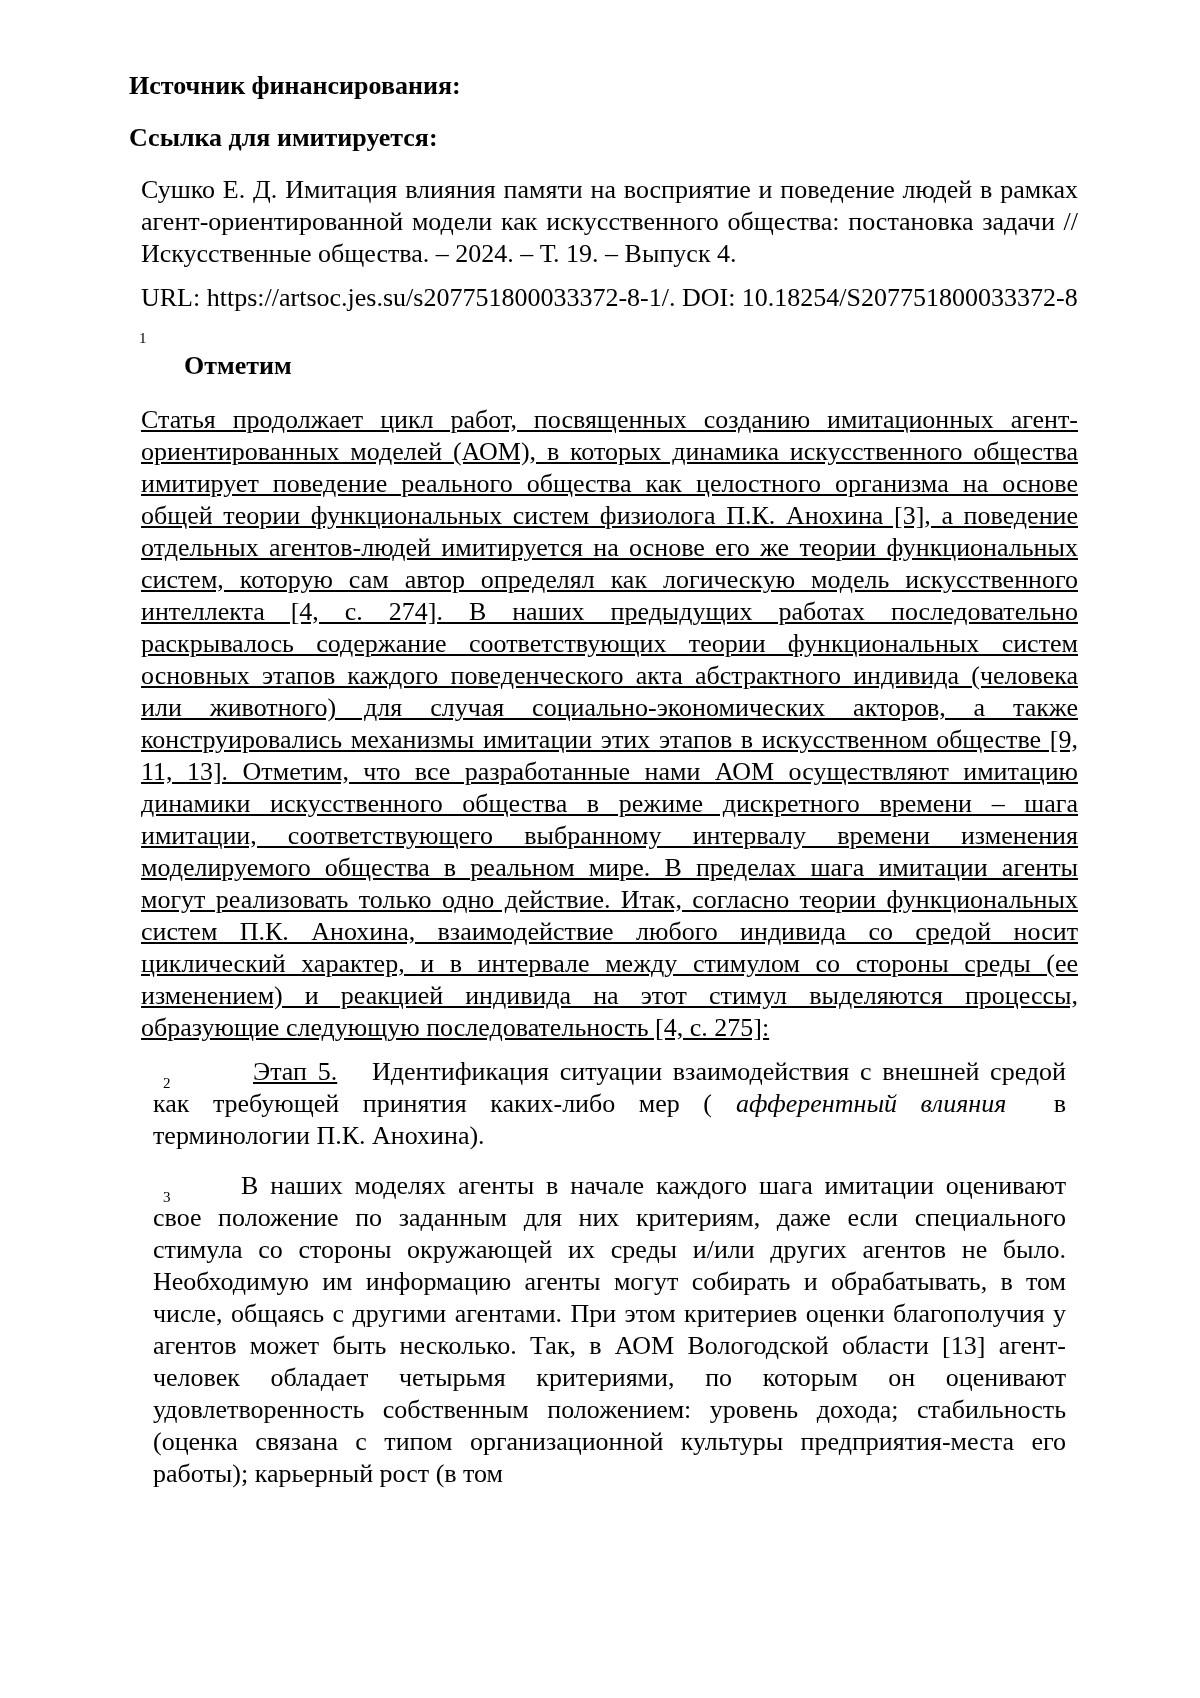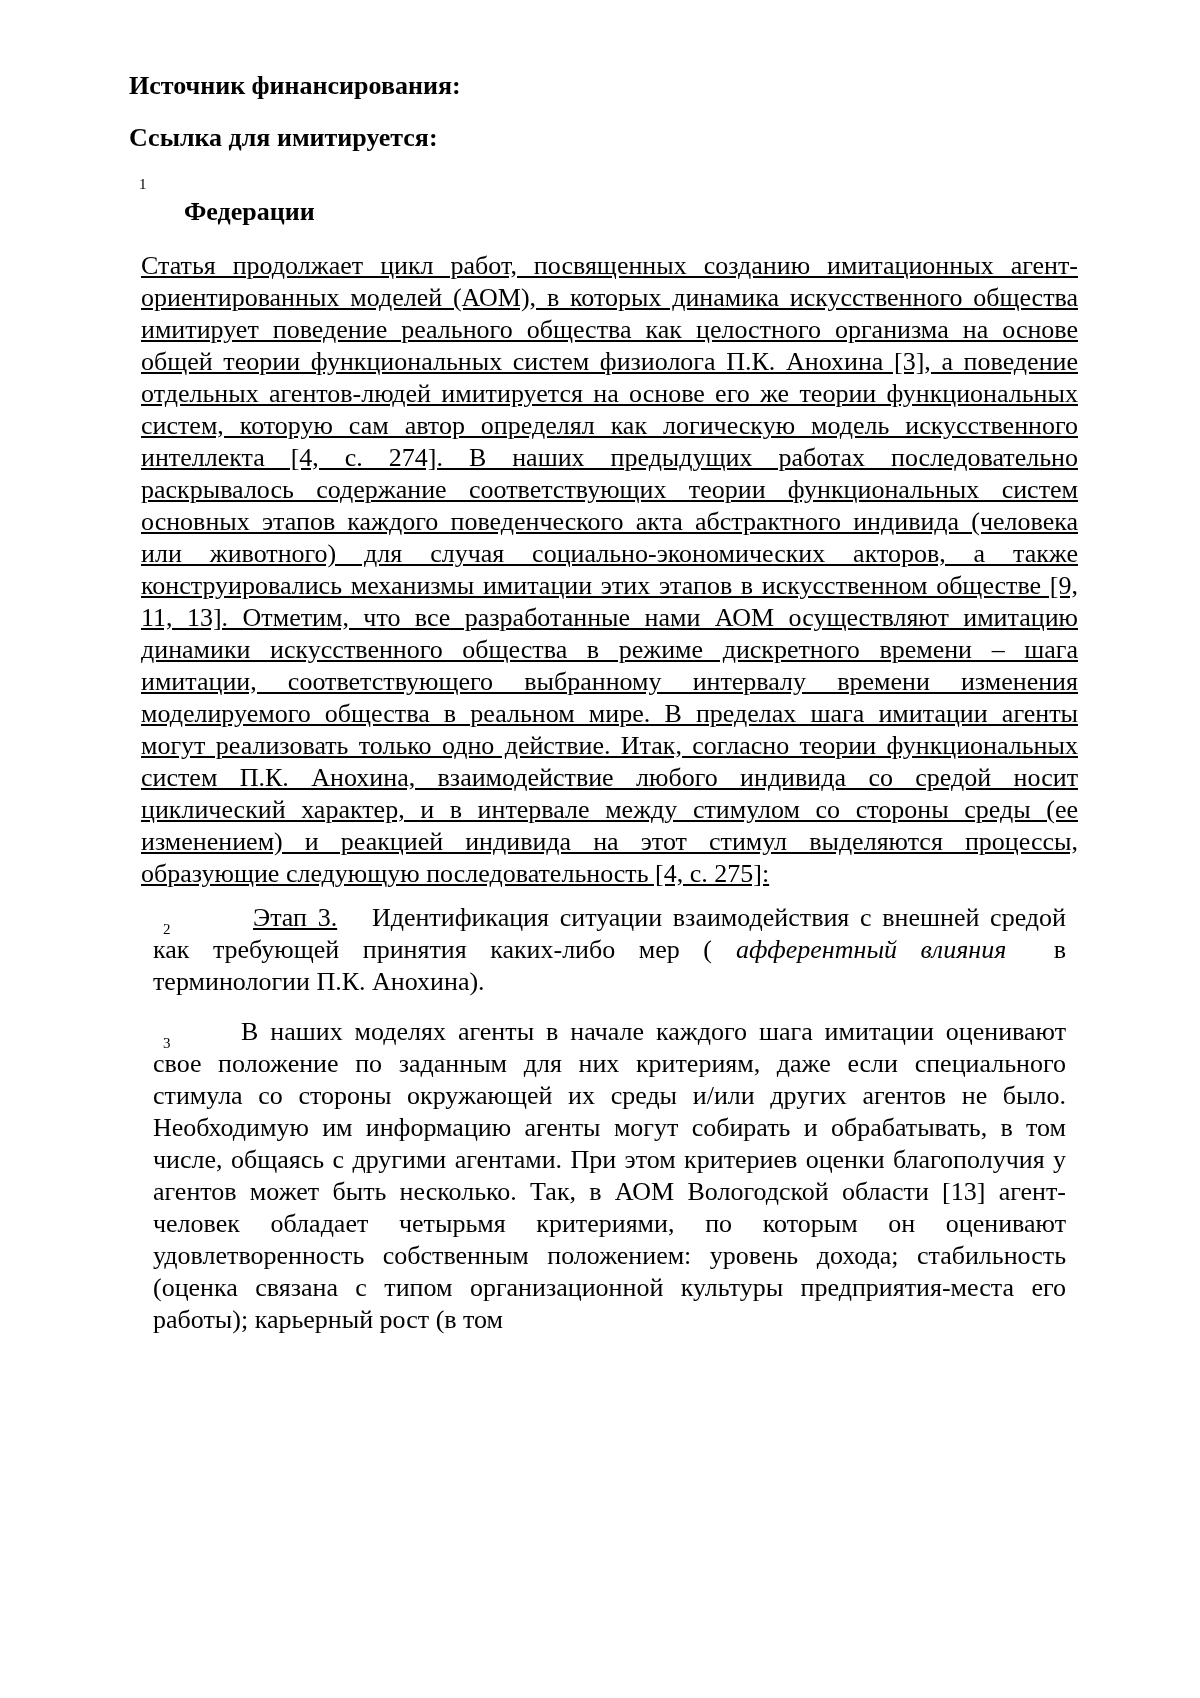--- a/index.html
+++ b/index.html
@@ -48,31 +48,33 @@
 </head>
 <body>
 
 <div class="page">
 
   <div class="heading-bold">Источник финансирования:</div>
 
 
   <div class="heading-bold">Ссылка для имитируется:</div>
 
+  <p class="body-text citation-ref">Сушко Е. Д. Имитация влияния памяти на восприятие и поведение людей в рамках агент-ориентированной модели как искусственного общества: постановка задачи // Искусственные общества. – 2024. – Т. 19. – Выпуск 4.</p>
 
+  <p class="body-text citation-url">URL: https://artsoc.jes.su/s207751800033372-8-1/. DOI: 10.18254/S207751800033372-8</p>
 
   <div class="pnum-line">1</div>
 
-  <div class="intro-heading">Федерации</div>
+  <div class="intro-heading">Отметим</div>
 
   <p class="body-text intro-para">Статья продолжает цикл работ, посвященных созданию имитационных агент-ориентированных моделей (АОМ), в которых динамика искусственного общества имитирует поведение реального общества как целостного организма на основе общей теории функциональных систем физиолога П.К. Анохина [3], а поведение отдельных агентов-людей имитируется на основе его же теории функциональных систем, которую сам автор определял как логическую модель искусственного интеллекта [4, с. 274]. В наших предыдущих работах последовательно раскрывалось содержание соответствующих теории функциональных систем основных этапов каждого поведенческого акта абстрактного индивида (человека или животного) для случая социально-экономических акторов, а также конструировались механизмы имитации этих этапов в искусственном обществе [9, 11, 13]. Отметим, что все разработанные нами АОМ осуществляют имитацию динамики искусственного общества в режиме дискретного времени – шага имитации, соответствующего выбранному интервалу времени изменения моделируемого общества в реальном мире. В пределах шага имитации агенты могут реализовать только одно действие. Итак, согласно теории функциональных систем П.К. Анохина, взаимодействие любого индивида со средой носит циклический характер, и в интервале между стимулом со стороны среды (ее изменением) и реакцией индивида на этот стимул выделяются процессы, образующие следующую последовательность [4, с. 275]:</p>
 
   <div class="numbered">
     <span class="pnum">2</span>
-    <p class="body-text indent"><span class="underline">Этап 3.</span><span> Идентификация ситуации взаимодействия с внешней средой как требующей принятия каких-либо мер (</span><span class="italic">афферентный влияния</span><span> в терминологии П.К. Анохина).</span></p>
+    <p class="body-text indent"><span class="underline">Этап 5.</span><span> Идентификация ситуации взаимодействия с внешней средой как требующей принятия каких-либо мер (</span><span class="italic">афферентный влияния</span><span> в терминологии П.К. Анохина).</span></p>
   </div>
 
   <div class="numbered">
     <span class="pnum">3</span>
     <p class="body-text indent">В наших моделях агенты в начале каждого шага имитации оценивают свое положение по заданным для них критериям, даже если специального стимула со стороны окружающей их среды и/или других агентов не было. Необходимую им информацию агенты могут собирать и обрабатывать, в том числе, общаясь с другими агентами. При этом критериев оценки благополучия у агентов может быть несколько. Так, в АОМ Вологодской области [13] агент-человек обладает четырьмя критериями, по которым он оценивают удовлетворенность собственным положением: уровень дохода; стабильность (оценка связана с типом организационной культуры предприятия-места его работы); карьерный рост (в том</p>
   </div>
 
 </div>
 
 </body></html>

